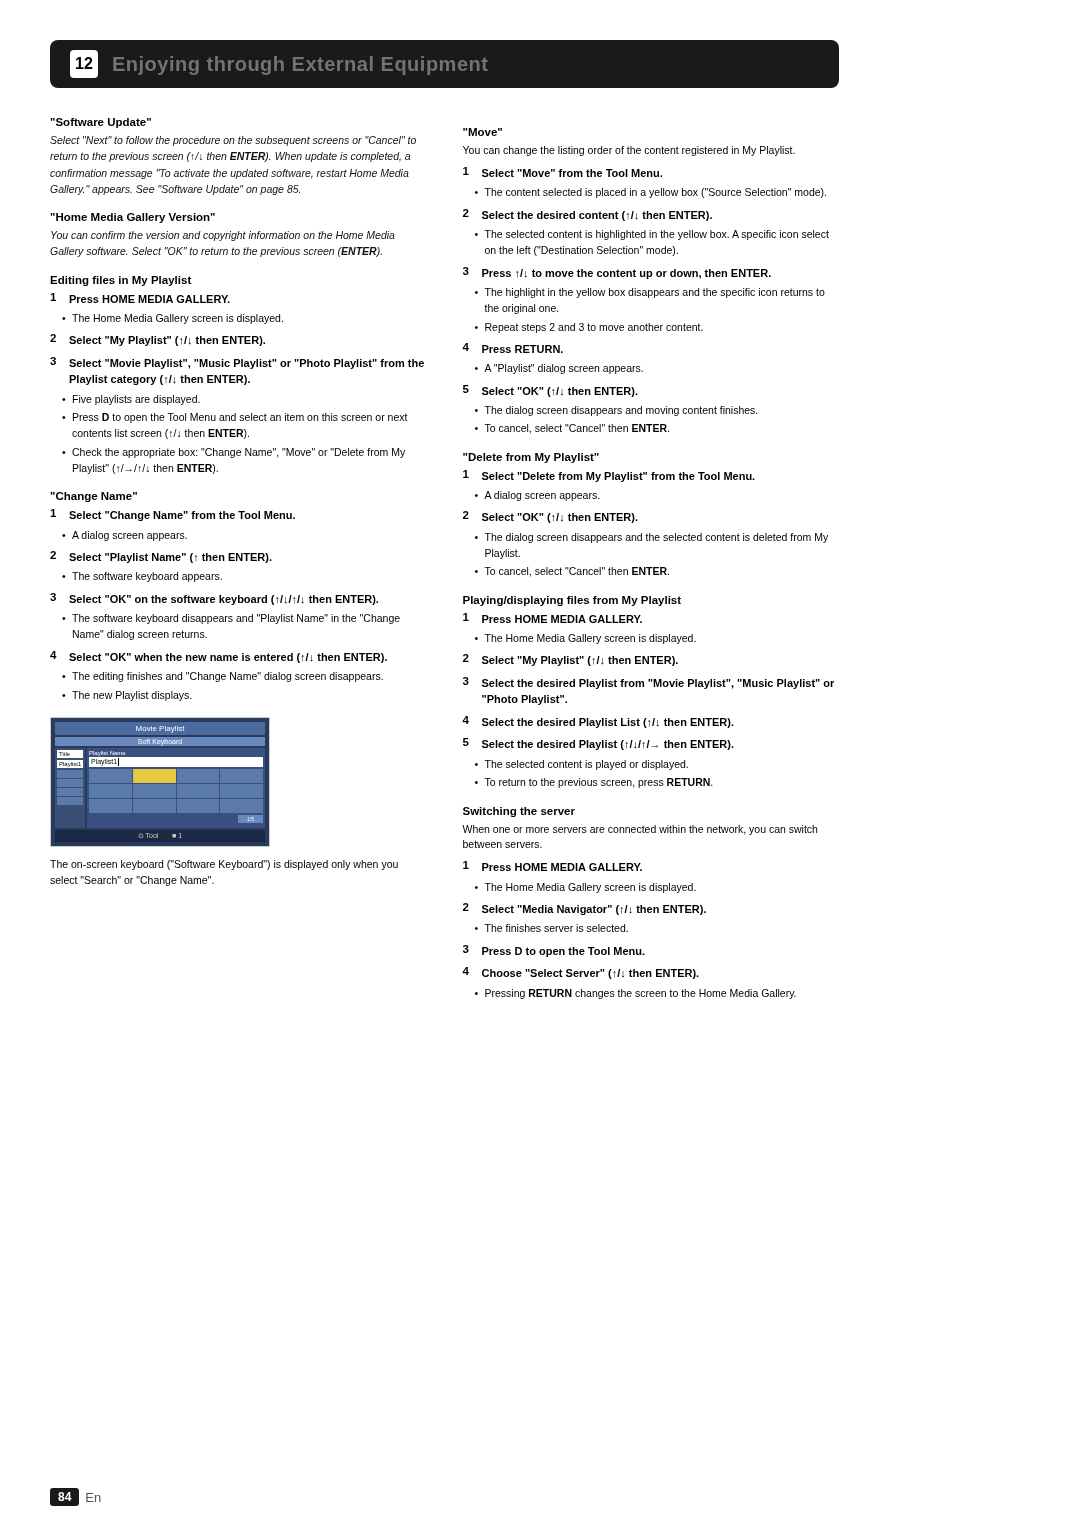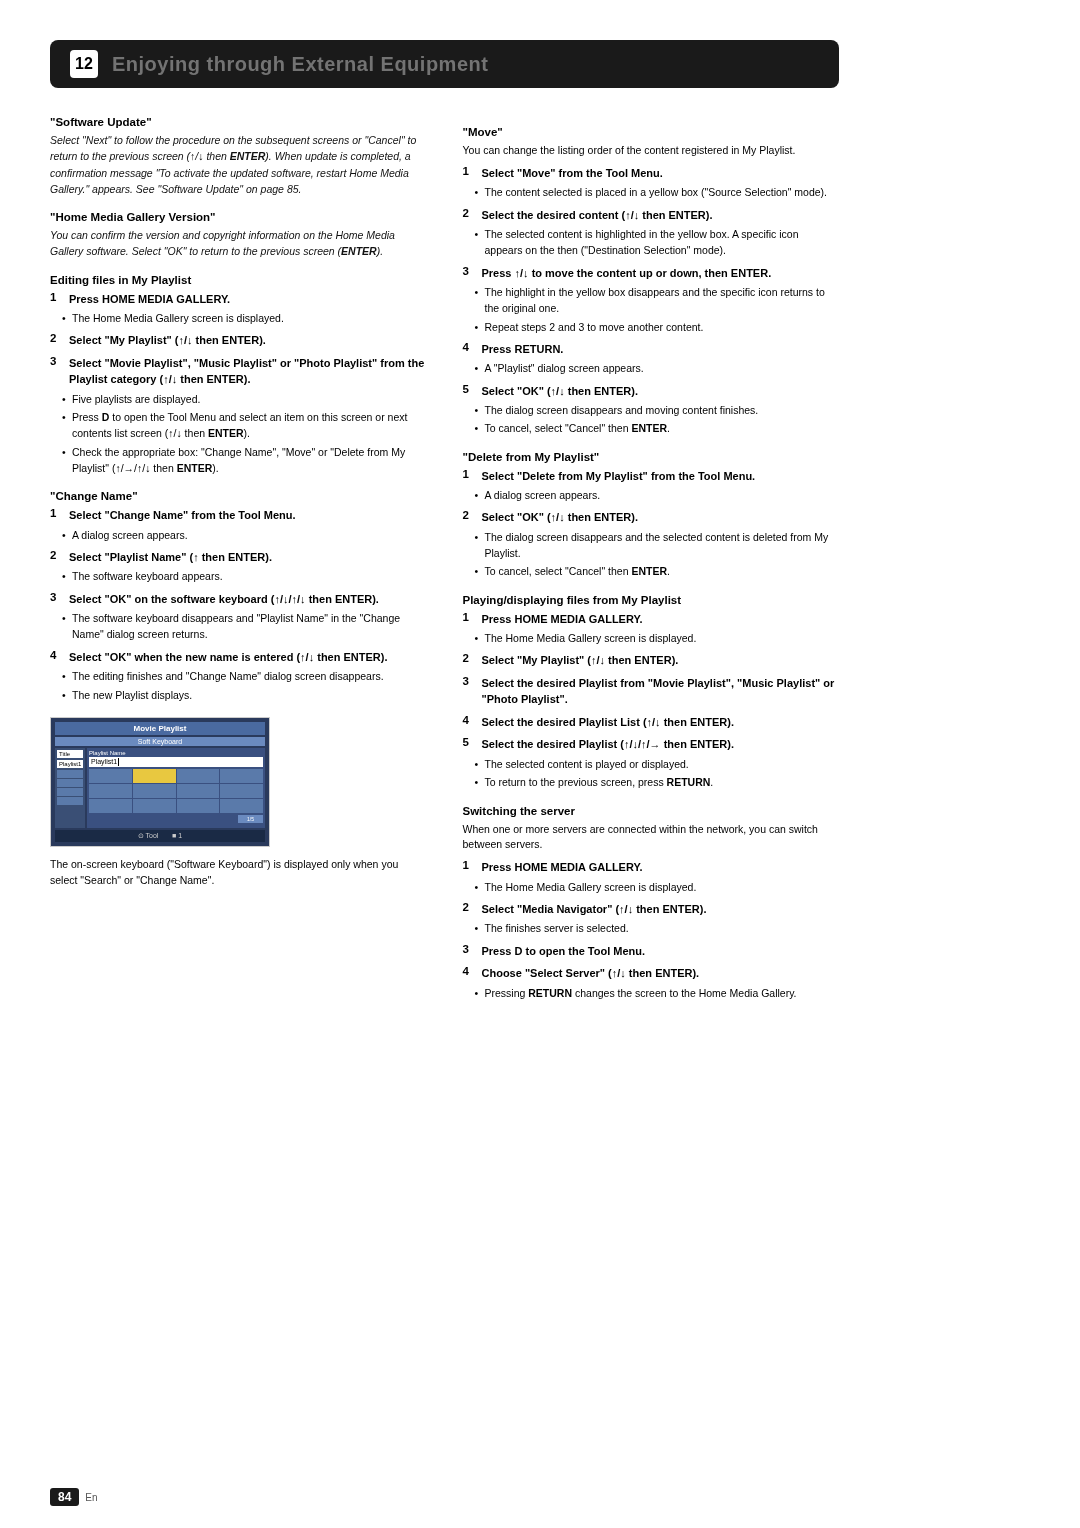--- a/index.html
+++ b/index.html
@@ -140,21 +140,21 @@
       width: 100%;
       height: 100%;
       display: flex;
       flex-direction: column;
       padding: 4px;
     }
     .ps-title-bar {
       background: #4a6aa0;
       color: #fff;
       font-size: 8px;
-      font-weight: bold;
+      font-weight: normal;
       text-align: center;
       padding: 2px 0;
       margin-bottom: 2px;
     }
     .ps-sub-bar {
       background: #6a8abf;
       color: #fff;
       font-size: 7px;
       text-align: center;
       padding: 1px 0;
@@ -374,21 +374,21 @@
             <ul class="bullet-list">
               <li>The content selected is placed in a yellow box ("Source Selection" mode).</li>
             </ul>
           </li>
           <li>
             <div class="step-row">
               <span class="step-num">2</span>
               <span class="step-text">Select the desired content (↑/↓ then ENTER).</span>
             </div>
             <ul class="bullet-list">
-              <li>The selected content is highlighted in the yellow box. A specific icon appears on the then ("Destination Selection" mode).</li>
+              <li>The selected content is highlighted in the yellow box. A specific icon select on the left ("Destination Selection" mode).</li>
             </ul>
           </li>
           <li>
             <div class="step-row">
               <span class="step-num">3</span>
               <span class="step-text">Press ↑/↓ to move the content up or down, then ENTER.</span>
             </div>
             <ul class="bullet-list">
               <li>The highlight in the yellow box disappears and the specific icon returns to the original one.</li>
               <li>Repeat steps 2 and 3 to move another content.</li>
@@ -523,16 +523,16 @@
           </li>
         </ol>
       </div>
 
     </div>
 
   </div>
 
   <div style="position:absolute; bottom:22px; left:50px; display:flex; align-items:center; gap:6px;">
     <span style="background:#1a1a1a; color:#fff; font-weight:bold; font-size:12px; padding:2px 8px; border-radius:3px;">84</span>
-    <span style="font-size:10px; color:#555;">En</span>
+    <span style="font-size:13px; color:#555;">En</span>
   </div>
 
 </div>
 
 </body></html>

